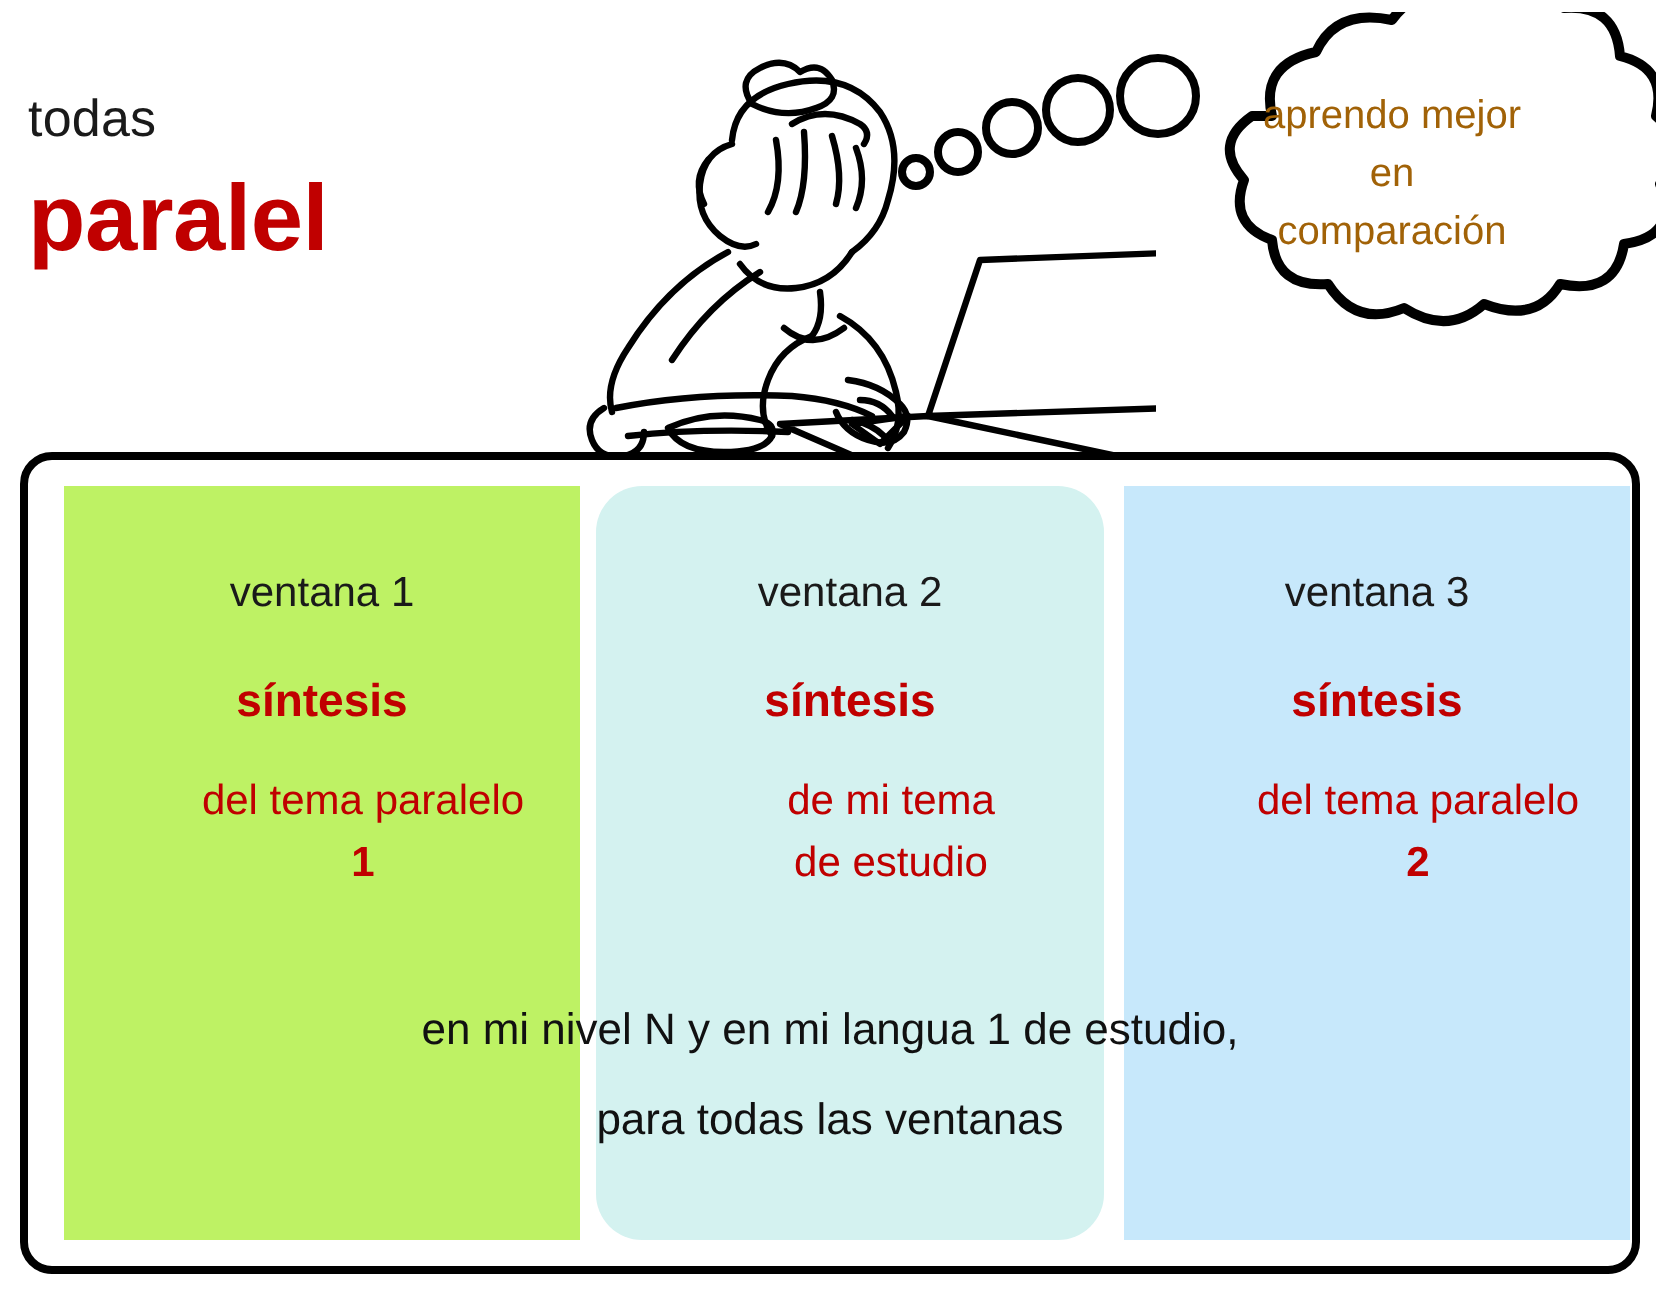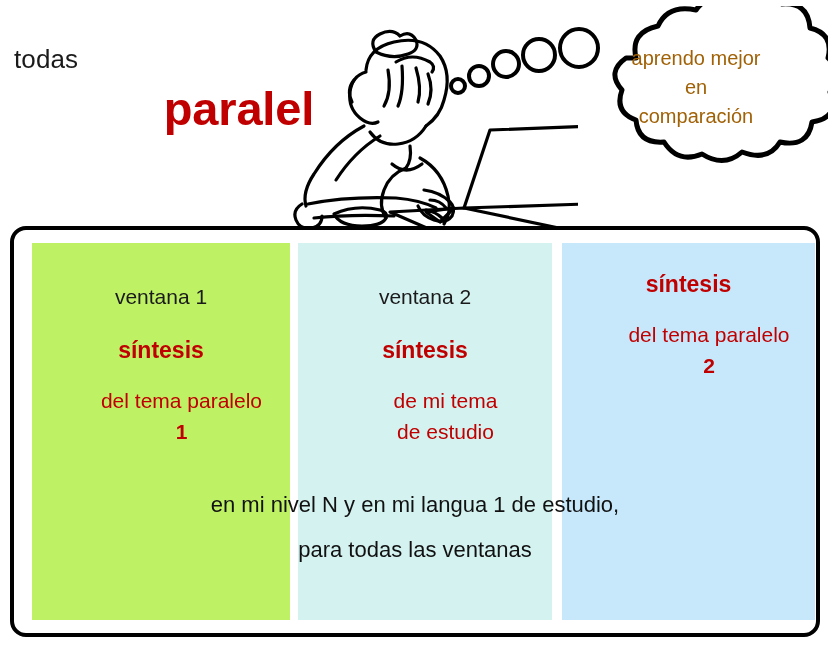--- a/index.html
+++ b/index.html
@@ -30,21 +30,20 @@
     font-weight: 400;
     letter-spacing: 0.1px;
   }
   .paralel-label {
     font-size: 47px;
     line-height: 54px;
     font-weight: 700;
     color: #c00000;
     margin-top: 8px;
     letter-spacing: -0.2px;
-    text-align: right;
   }
 
   
   .illustration {
     position: absolute;
     left: 268px;
     top: 8px;
     width: 310px;
     height: 220px;
   }
@@ -101,21 +100,21 @@
   }
 
   .window-col {
     position: absolute;
     top: 17px;
     height: 377px;
     box-sizing: border-box;
     text-align: center;
   }
   .col-1 { left: 22px;  width: 258px; background: #e4e9ef; }
-  .col-2 { left: 288px; width: 254px; background: #d4f2f0; }
+  .col-2 { left: 288px; width: 254px; background: #d4f2f0; border-radius: 23px; }
   .col-3 { left: 552px; width: 253px; background: #c7e8fb; }
 
   .col-title {
     margin-top: 41px;
     font-size: 21px;
     line-height: 25px;
     color: #1a1a1a;
     font-weight: 400;
   }
   .col-sintesis {
@@ -131,21 +130,21 @@
     line-height: 31px;
     color: #c00000;
     padding-left: 41px;
   }
   .col-desc .num {
     font-weight: 700;
   }
   .footer-note-wrap {
     position: absolute;
     left: 10px;
-    top: 482px;
+    top: 492px;
     width: 810px;
     text-align: center;
     font-size: 22px;
     line-height: 45px;
     color: #111111;
   }
   .footer-line { display: block; }
 </style>
 </head>
 <body>
@@ -258,20 +257,21 @@
   <div class="window-col col-2" style="background: rgb(212, 242, 240);">
     <div class="col-title">ventana 2</div>
     <div class="col-sintesis">síntesis</div>
     <div class="col-desc">
       <span>de mi tema</span><br>
       <span>de estudio</span>
     </div>
   </div>
 
   <div class="window-col col-3" style="background: rgb(199, 232, 251);">
+    <div class="col-title">ventana 3</div>
     <div class="col-sintesis">síntesis</div>
     <div class="col-desc">
       <span>del tema paralelo</span><br>
       <span class="num">2</span>
     </div>
   </div>
 
 </div>
 
 <div class="footer-note-wrap">

